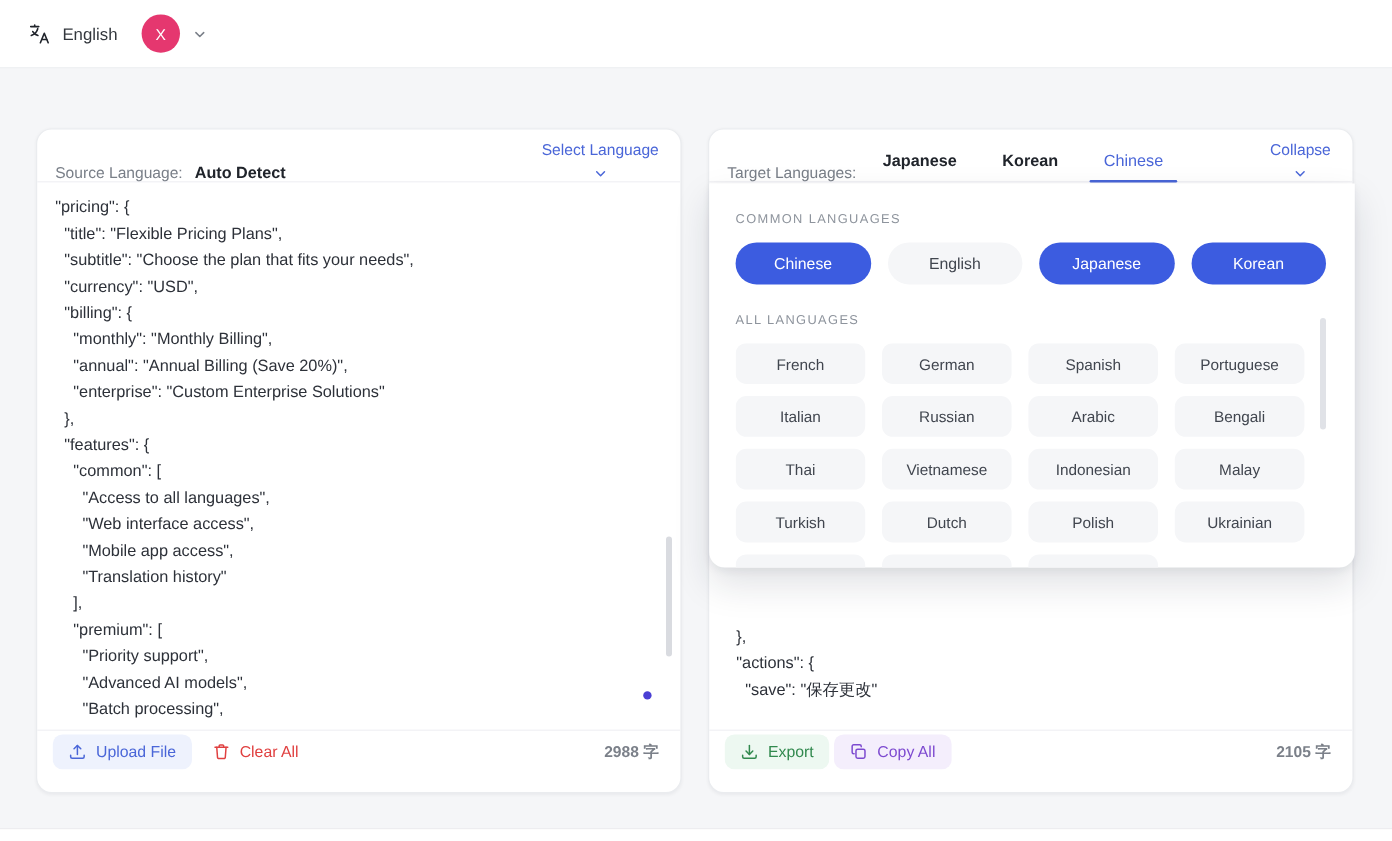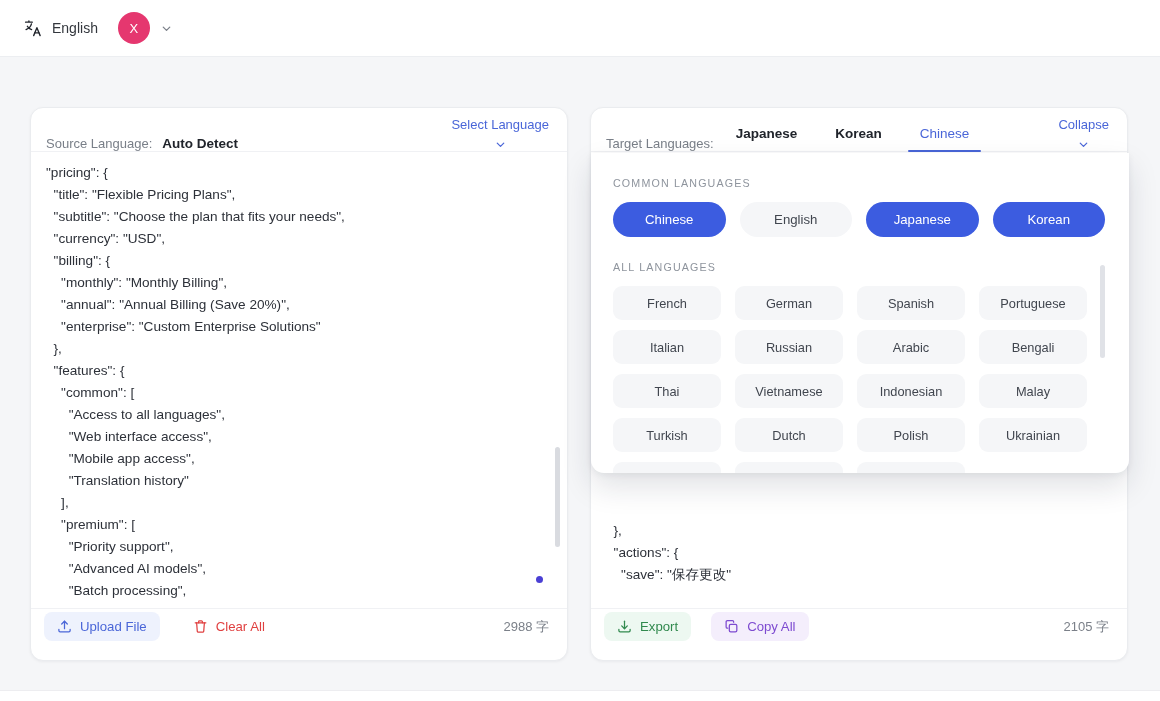--- a/index.html
+++ b/index.html
@@ -108,35 +108,35 @@
   }
   .caret-dot {
     position: absolute; width: 7px; height: 7px; border-radius: 50%;
     background: #4a3fd4;
   }
 
   
   .panel-footer {
     height: 52px; flex: 0 0 52px;
     border-top: 1px solid #f0f1f4;
-    display: flex; align-items: center; gap: 20px;
+    display: flex; align-items: center; gap: 4px;
     padding: 0 18px 16px 13px;
   }
   .fbtn {
     display: flex; align-items: center; gap: 8px;
     font-size: 13.2px; padding: 7px 13px; border-radius: 8px;
     cursor: pointer; border: none; background: transparent;
     font-family: "Liberation Sans", sans-serif;
   }
   .fbtn.blue   { color: #4a66d8; background: #eef2fd; }
   .fbtn.red    { color: #e04040; background: transparent; }
   .fbtn.green  { color: #31894e; background: #edf8f1; }
   .fbtn.purple { color: #7d4ad0; background: #f4eefc; }
   .counter {
-    margin-left: auto; font-size: 13px; color: #7b8089;
+    margin-left: auto; font-size: 13px; color: #7b8089; font-weight: bold;
   }
 
   
   .lang-dropdown {
     position: absolute; left: 0; top: 45px;
     width: 538px; height: 320px;
     background: #ffffff;
     border-radius: 0 0 13px 13px;
     box-shadow: 0 14px 30px rgba(25,32,55,.13), 0 2px 7px rgba(25,32,55,.06);
     padding: 24px 24px 0 22px;

